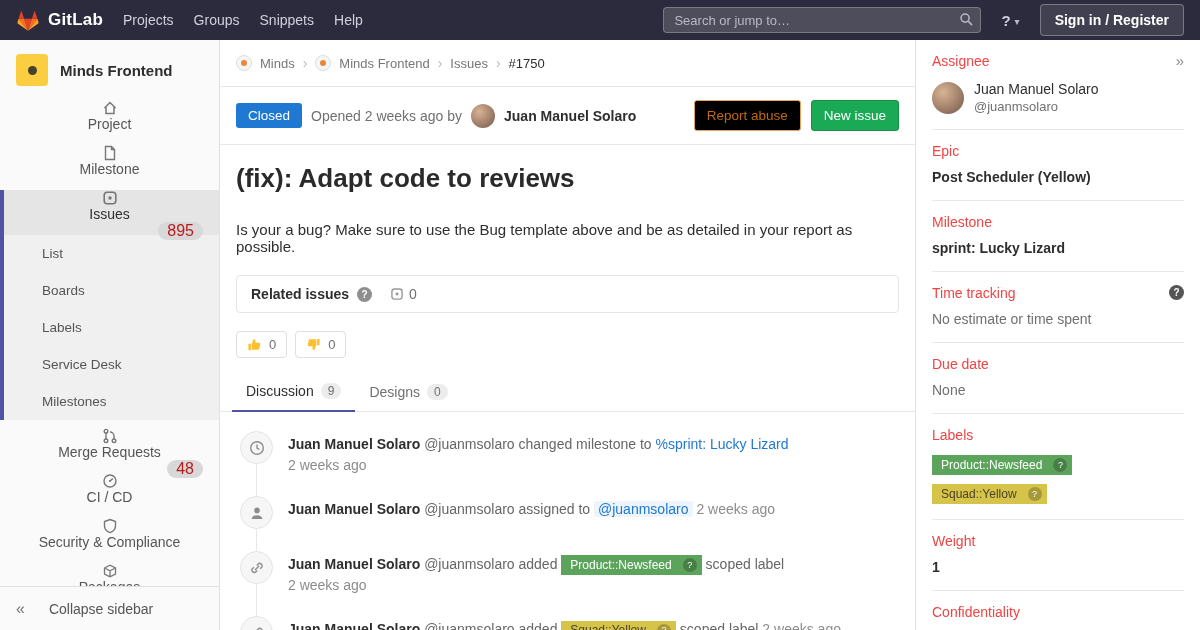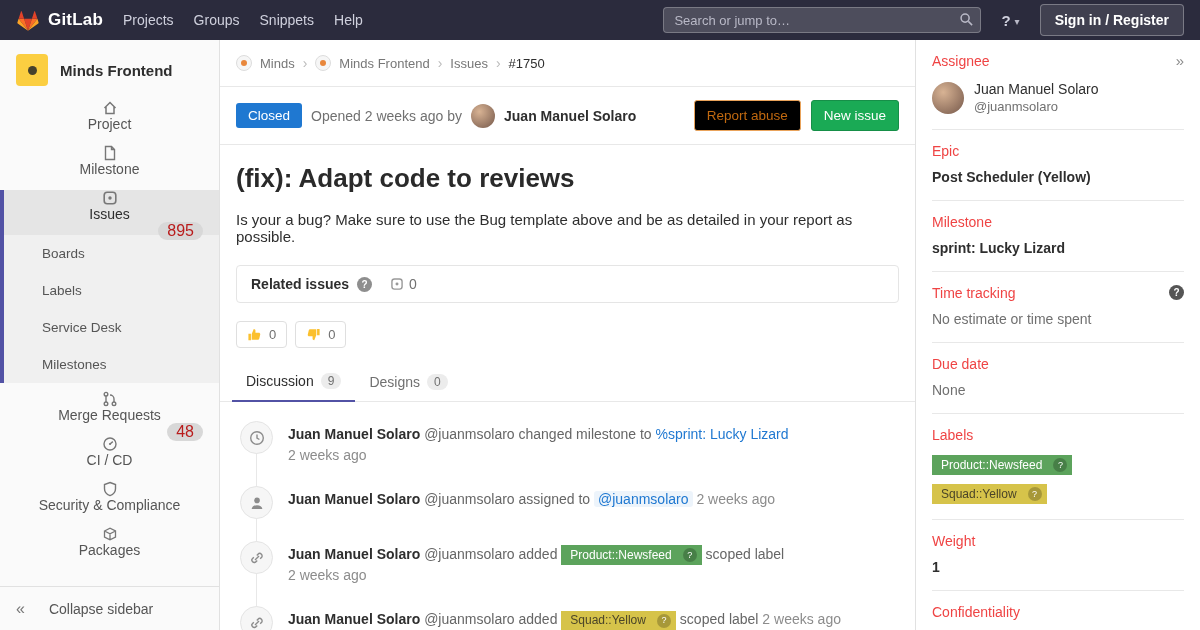--- a/index.html
+++ b/index.html
@@ -95,21 +95,21 @@
   .avatar-24 {
     width:24px; height:24px; border-radius:50%; flex:none;
     background:radial-gradient(circle at 35% 32%, #d8b394, #8d6e5c 75%);
   }
   .author-name { font-weight:700; }
   .status-actions { margin-left:auto; display:flex; gap:10px; }
   .btn { border-radius:3px; padding:7px 12px; font-size:13.5px; cursor:pointer; font-family:inherit; }
   .btn-warn { background:#000000; border:1px solid #e9a35b; color:#c1690f; }
   .btn-green { background:#1aaa55; border:1px solid #168f48; color:#fff; }
 
-  .issue-title { font-size:26px; font-weight:600; color:#2a2a2a; margin:18px 16px 17px; }
+  .issue-title { font-size:26px; font-weight:600; color:#2a2a2a; margin:18px 16px 27px; }
   .issue-desc { margin:0 16px 20px; font-size:15px; color:#2e2e2e; }
 
   .related-card {
     margin:0 16px; border:1px solid #e5e5e5; border-radius:4px; padding:10px 14px;
     display:flex; align-items:center; gap:8px;
   }
   .related-title { font-weight:600; }
   .qcircle {
     width:15px; height:15px; border-radius:50%; background:#8e8e8e; color:#fff;
     display:inline-flex; align-items:center; justify-content:center; font-size:10px; font-weight:700; flex:none;
@@ -253,20 +253,21 @@
     <div class="snav-item issues-row">
       <span class="icn">
         <svg width="16" height="16" viewBox="0 0 16 16">
             <rect x="2.2" y="2.2" width="11.6" height="11.6" rx="3" fill="none" stroke="currentColor" stroke-width="1.6"></rect>
             <circle cx="8" cy="8" r="1.7" fill="currentColor"></circle>
           </svg>
       </span>
       <span>Issues</span>
       <span class="count-badge">895</span>
     </div>
+    <div class="sub-item">List</div>
     <div class="sub-item">Boards</div>
     <div class="sub-item">Labels</div>
     <div class="sub-item">Service Desk</div>
     <div class="sub-item">Milestones</div>
   </div>
 
   <div class="snav-gap"></div>
 
   <div class="snav-item">
     <span class="icn">

